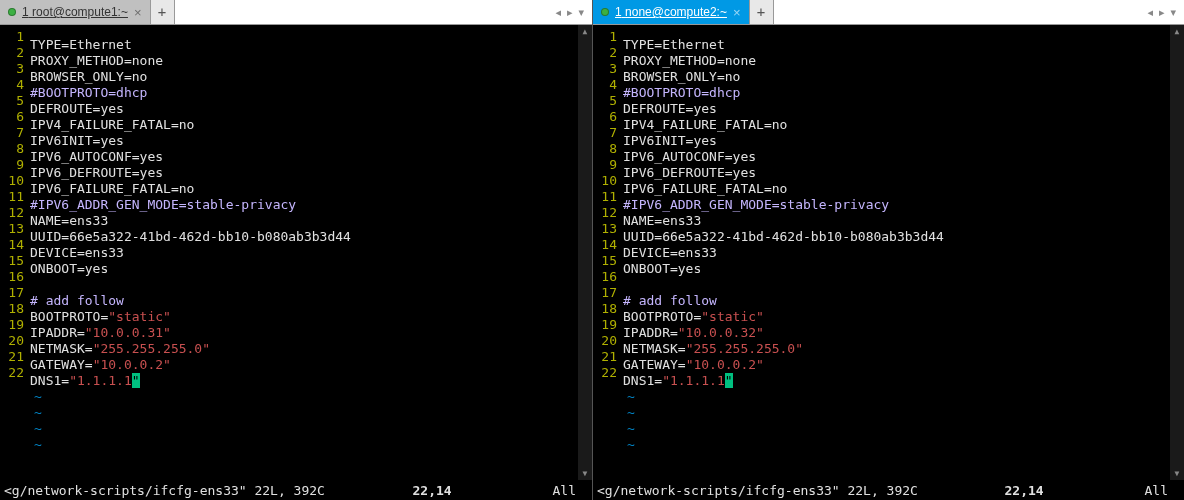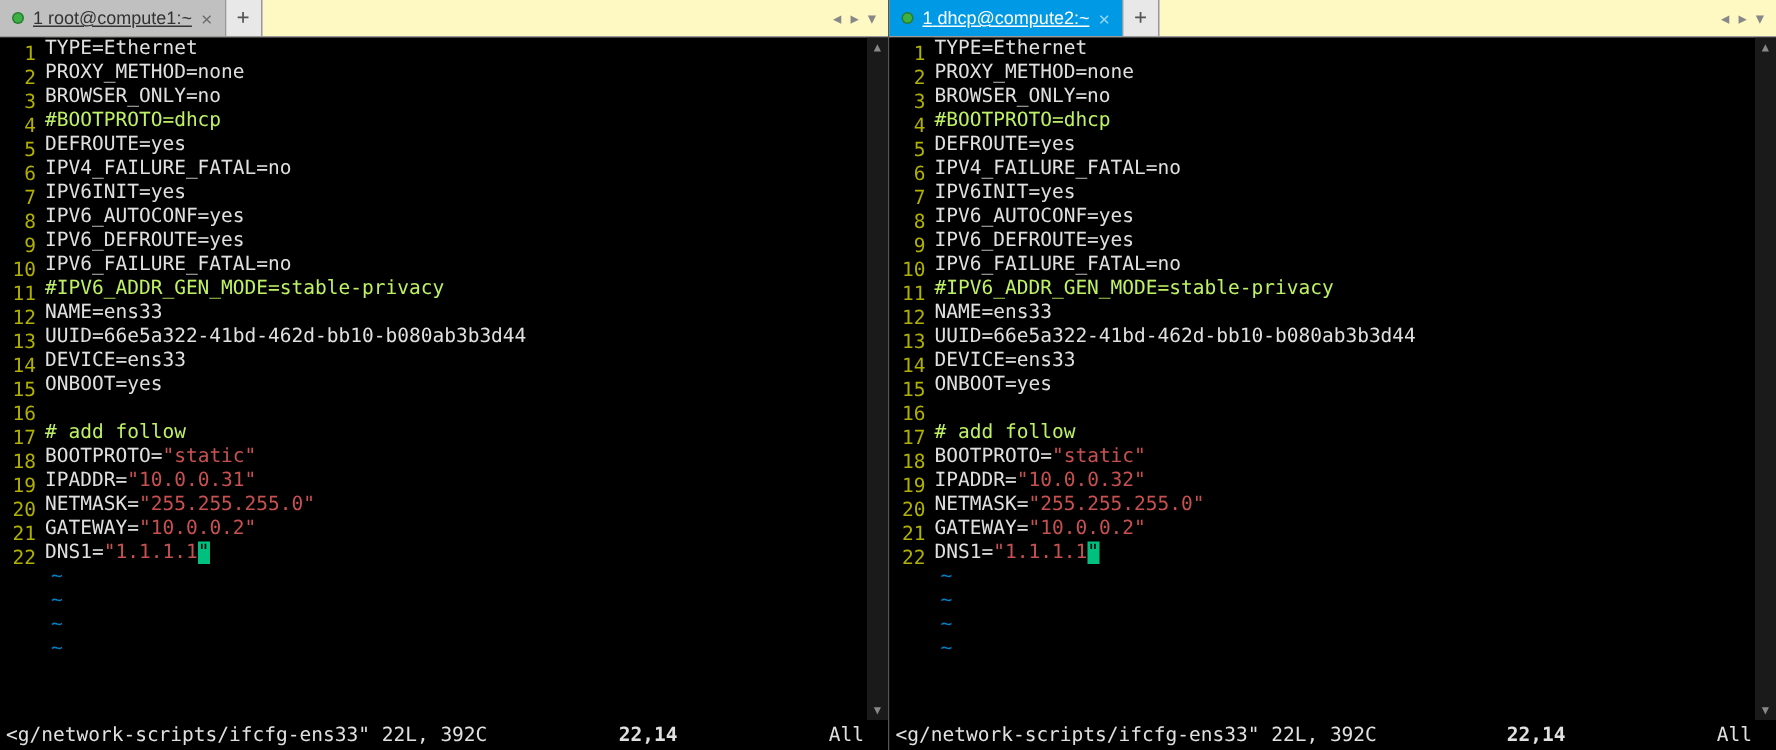--- a/index.html
+++ b/index.html
@@ -16,21 +16,21 @@
       width: 50%;
       height: 100%;
       display: flex;
       flex-direction: column;
       background: #000;
       position: relative;
     }
     .pane + .pane { border-left: 1px solid #555; }
     .tabbar {
       height: 25px;
-      background: #fef9c3;
+      background: #ffffff;
       display: flex;
       align-items: stretch;
       border-bottom: 1px solid #999;
       justify-content: flex-end;
     }
     .tab {
       display: flex;
       align-items: center;
       padding: 0 8px;
       gap: 6px;
@@ -84,26 +84,26 @@
       text-align: right;
       padding-right: 6px;
       padding-top: 4px;
       line-height: 16px;
       user-select: none;
     }
     .gutter .ln { height: 16px; }
     .code {
       flex: 1;
       color: #e0e0e0;
-      padding-top: 0;
+      padding-top: 12px;
       line-height: 16px;
       white-space: pre;
     }
     .line { height: 16px; }
-    .cmt { color: #bef264; }
+    .cmt { color: #c4b5fd; }
     .str { color: #c85050; }
     .tilde { color: #0080c0; padding-left: 4px; }
     .cursor {
       background: #00c080;
       color: #000;
     }
     .scrollbar {
       width: 14px;
       background: #1a1a1a;
       position: relative;
@@ -192,21 +192,21 @@
     <span class="spacer"></span>
     <span class="pos">22,14</span>
     <span class="scroll">All</span>
   </div>
 </div>
 
 <div class="pane">
   <div class="tabbar">
     <div class="tab active">
       <span class="dot"></span>
-      <span class="title"><span>1</span> <span>dhcp@compute2:~</span></span>
+      <span class="title"><span>1</span> <span>none@compute2:~</span></span>
       <span class="close">×</span>
     </div>
     <div class="newtab">+</div>
     <div class="tabbar-right">
       <span>◂</span>
       <span>▸</span>
       <span>▾</span>
     </div>
   </div>
   <div class="editor">

